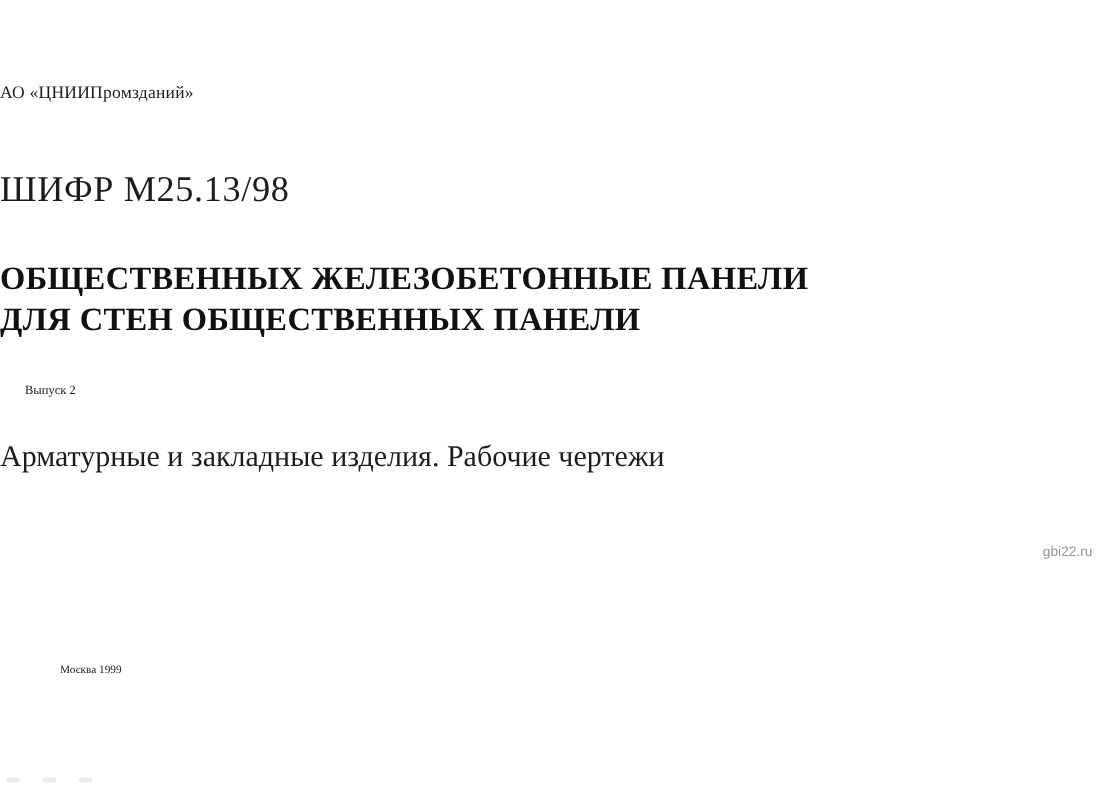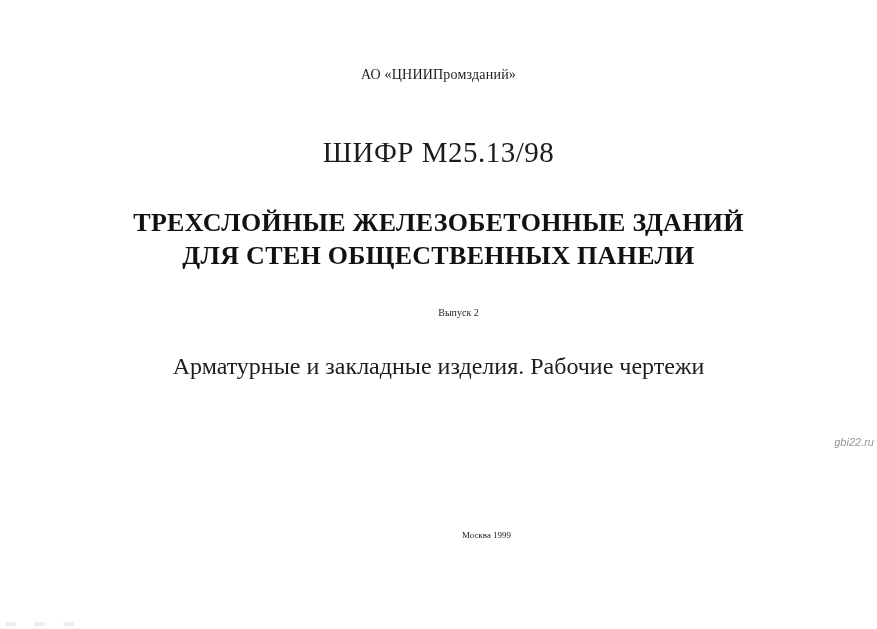--- a/index.html
+++ b/index.html
@@ -13,21 +13,20 @@
     height: 629px;
     background: #ffffff;
     overflow: hidden;
     font-family: "Liberation Serif", "DejaVu Serif", serif;
     color: #1c1c1c;
   }
   .centered {
     position: absolute;
     left: 0;
     width: 877px;
-    text-align: center;
     white-space: nowrap;
   }
   .org-name {
     top: 67px;
     font-size: 14px;
     letter-spacing: 0.2px;
   }
   .cipher {
     top: 136px;
     font-size: 29px;
@@ -56,21 +55,20 @@
     color: #222222;
     padding-left: 48px;
   }
   .watermark {
     position: absolute;
     top: 436px;
     right: 3px;
     font-family: "Liberation Sans", "DejaVu Sans", sans-serif;
     font-size: 11px;
     color: #949494;
-    font-style: italic;
   }
   .corner-artifacts {
     position: absolute;
     left: 5px;
     top: 622px;
     display: flex;
     gap: 18px;
   }
   .corner-artifacts i {
     display: block;
@@ -83,21 +81,21 @@
 </head>
 <body>
 
 <div class="page">
 
   <div class="centered org-name">АО «ЦНИИПромзданий»</div>
 
   <div class="centered cipher">ШИФР М25.13/98</div>
 
   <div class="centered main-title">
-    <div>ТРЕХСЛОЙНЫЕ ЖЕЛЕЗОБЕТОННЫЕ ЗДАНИЙ</div>
+    <div>ОБЩЕСТВЕННЫХ ЖЕЛЕЗОБЕТОННЫЕ ПАНЕЛИ</div>
     <div>ДЛЯ СТЕН ОБЩЕСТВЕННЫХ ПАНЕЛИ</div>
   </div>
 
   <div class="centered issue">Выпуск 2</div>
 
   <div class="centered subtitle">Арматурные и закладные изделия. Рабочие чертежи</div>
 
   <div class="watermark">gbi22.ru</div>
 
   <div class="centered footer-city">Москва 1999</div>

